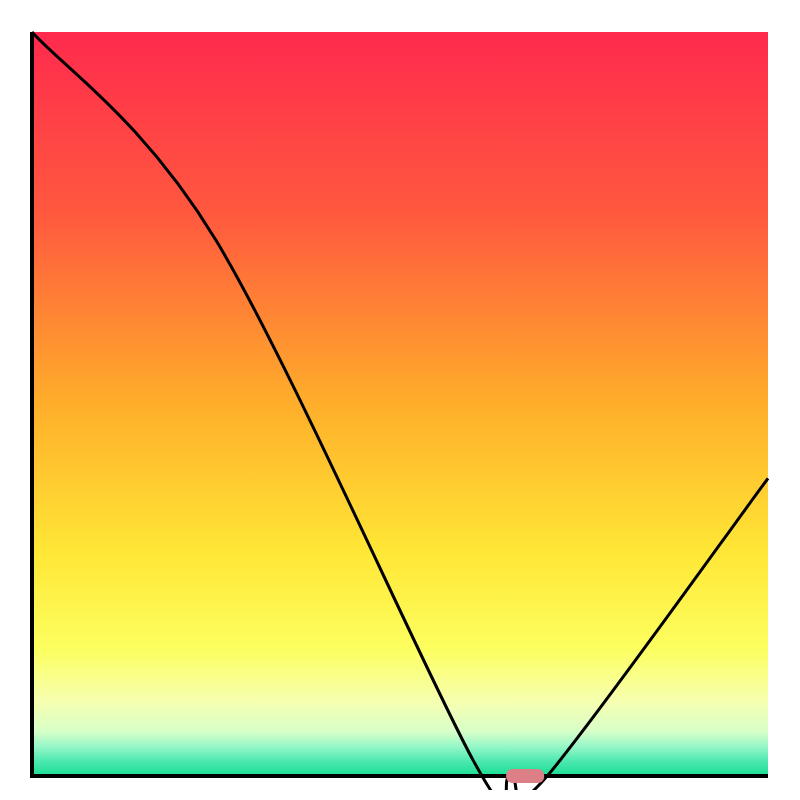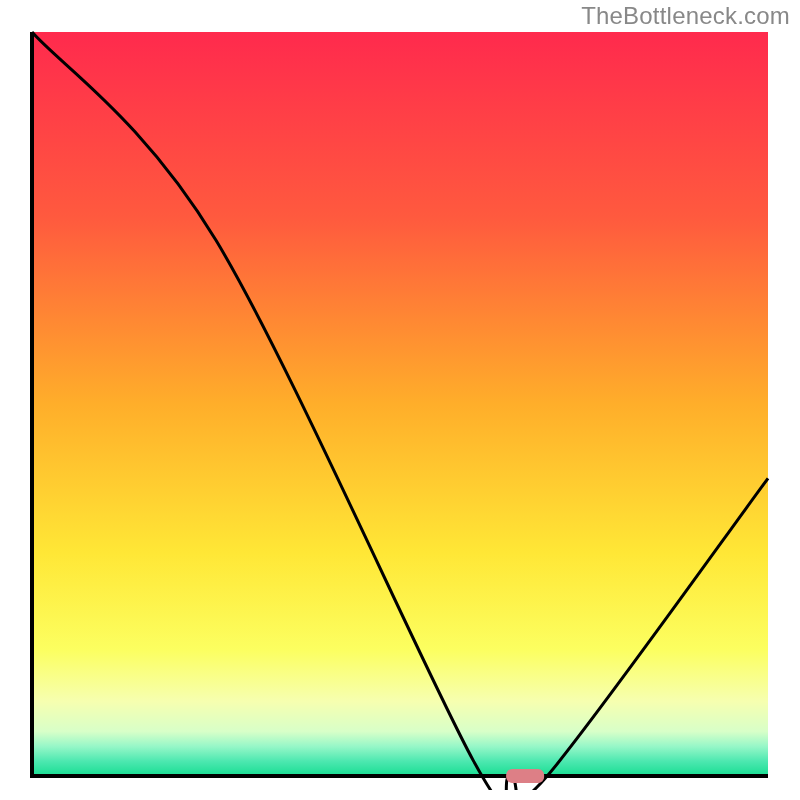--- a/index.html
+++ b/index.html
@@ -29,21 +29,20 @@
     display: block;
     position: absolute;
     top: 30px;
     left: 20px;
   }
 </style>
 </head>
 <body>
 
 <div class="wrap">
-  <div class="watermark">TheBottleneck.com</div>
 
   <svg id="chart-svg" width="760" height="760" viewBox="0 0 760 760">
     <defs>
       <linearGradient id="bg-grad" x1="0" y1="0" x2="0" y2="1">
           <stop offset="0%" stop-color="#ff2a4d"></stop>
           <stop offset="25%" stop-color="#ff5a3e"></stop>
           <stop offset="50%" stop-color="#ffae2a"></stop>
           <stop offset="70%" stop-color="#ffe736"></stop>
           <stop offset="83%" stop-color="#fcff60"></stop>
           <stop offset="90%" stop-color="#f6ffb0"></stop>

